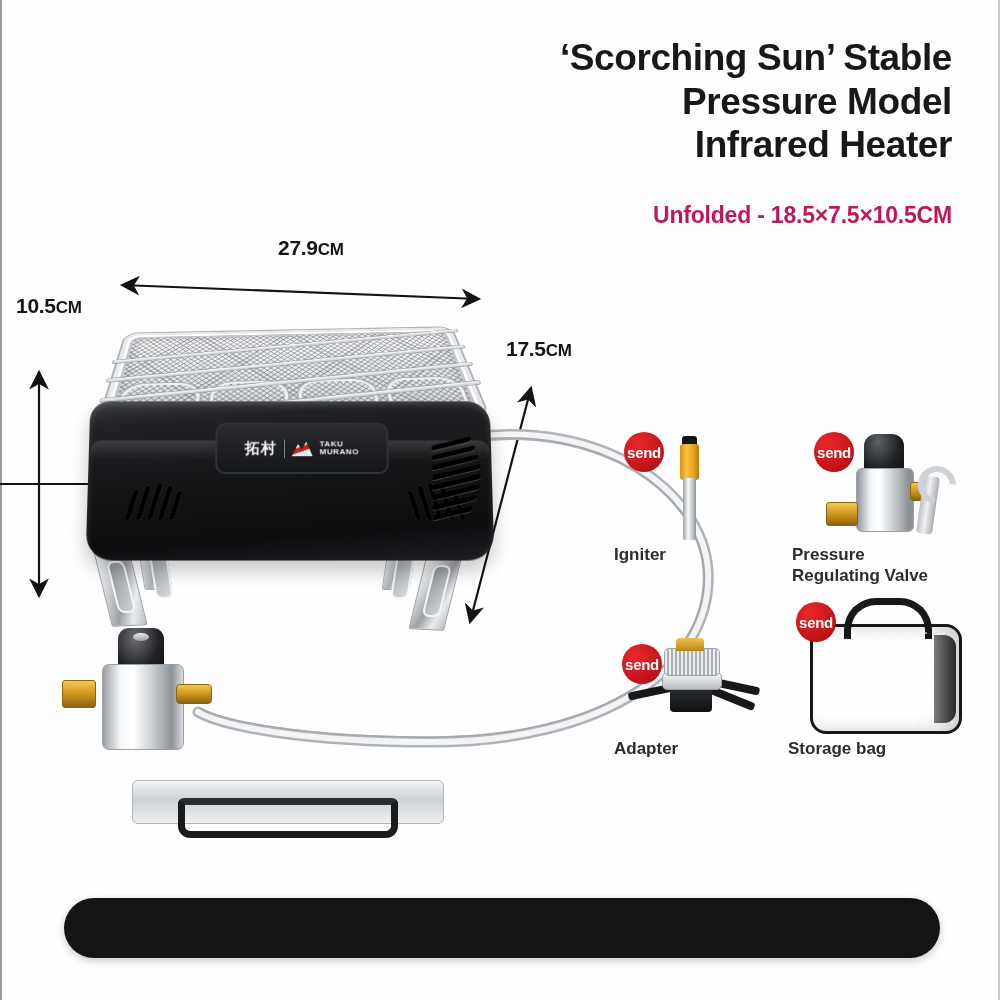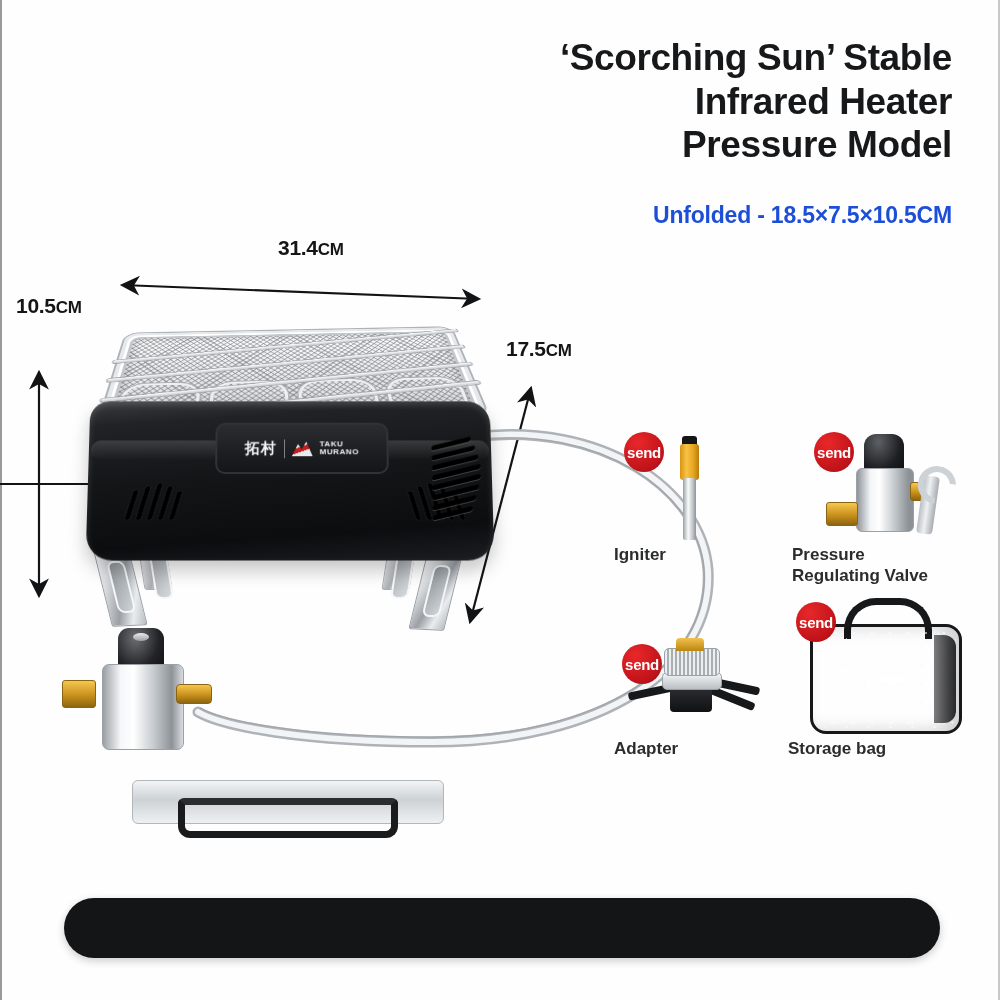--- a/index.html
+++ b/index.html
@@ -23,21 +23,21 @@
     position:absolute; right:46px; top:36px;
     width:560px; text-align:right;
     font-size:37px; font-weight:bold; line-height:1.18;
     color:#17181a; letter-spacing:-0.4px;
   }
   .headline .ln{display:block;white-space:nowrap;}
   .specs{
     position:absolute; right:46px; top:200px;
     width:560px; text-align:right;
     font-size:23px; font-weight:bold; line-height:1.35;
-    color:#1d4ed8; letter-spacing:-0.2px;
+    color:#be185d; letter-spacing:-0.2px;
   }
   .specs .ln{display:block;white-space:nowrap;}
 
   
   .dim-label{
     position:absolute;
     font-size:21px;font-weight:bold;color:#141517;
     white-space:nowrap;letter-spacing:-0.3px;
   }
   .dim-label .cm{font-size:17px;}
@@ -273,28 +273,28 @@
     white-space:nowrap;letter-spacing:-.3px;padding-right:16px;
   }
 </style>
 </head>
 <body>
 
 <div id="page">
 
   <div class="headline">
     <span class="ln">‘Scorching Sun’ Stable</span>
+    <span class="ln">Pressure Model</span>
     <span class="ln">Infrared Heater</span>
-    <span class="ln">Pressure Model</span>
   </div>
   <div class="specs">
     <span class="ln">Unfolded - 18.5×7.5×10.5CM</span>
   </div>
 
-  <div class="dim-label" id="dim-w"><span>31.4</span><span class="cm">CM</span></div>
+  <div class="dim-label" id="dim-w"><span>27.9</span><span class="cm">CM</span></div>
   <div class="dim-label" id="dim-h"><span>10.5</span><span class="cm">CM</span></div>
   <div class="dim-label" id="dim-d"><span>17.5</span><span class="cm">CM</span></div>
 
   <svg class="anno">
     <defs>
       <marker id="ah" markerWidth="9" markerHeight="9" refX="8" refY="4.5" orient="auto">
         <path d="M0,0 L9,4.5 L0,9 L2.6,4.5 Z" fill="#121315"></path>
       </marker>
       <marker id="ah2" markerWidth="9" markerHeight="9" refX="1" refY="4.5" orient="auto">
         <path d="M9,0 L0,4.5 L9,9 L6.4,4.5 Z" fill="#121315"></path>

